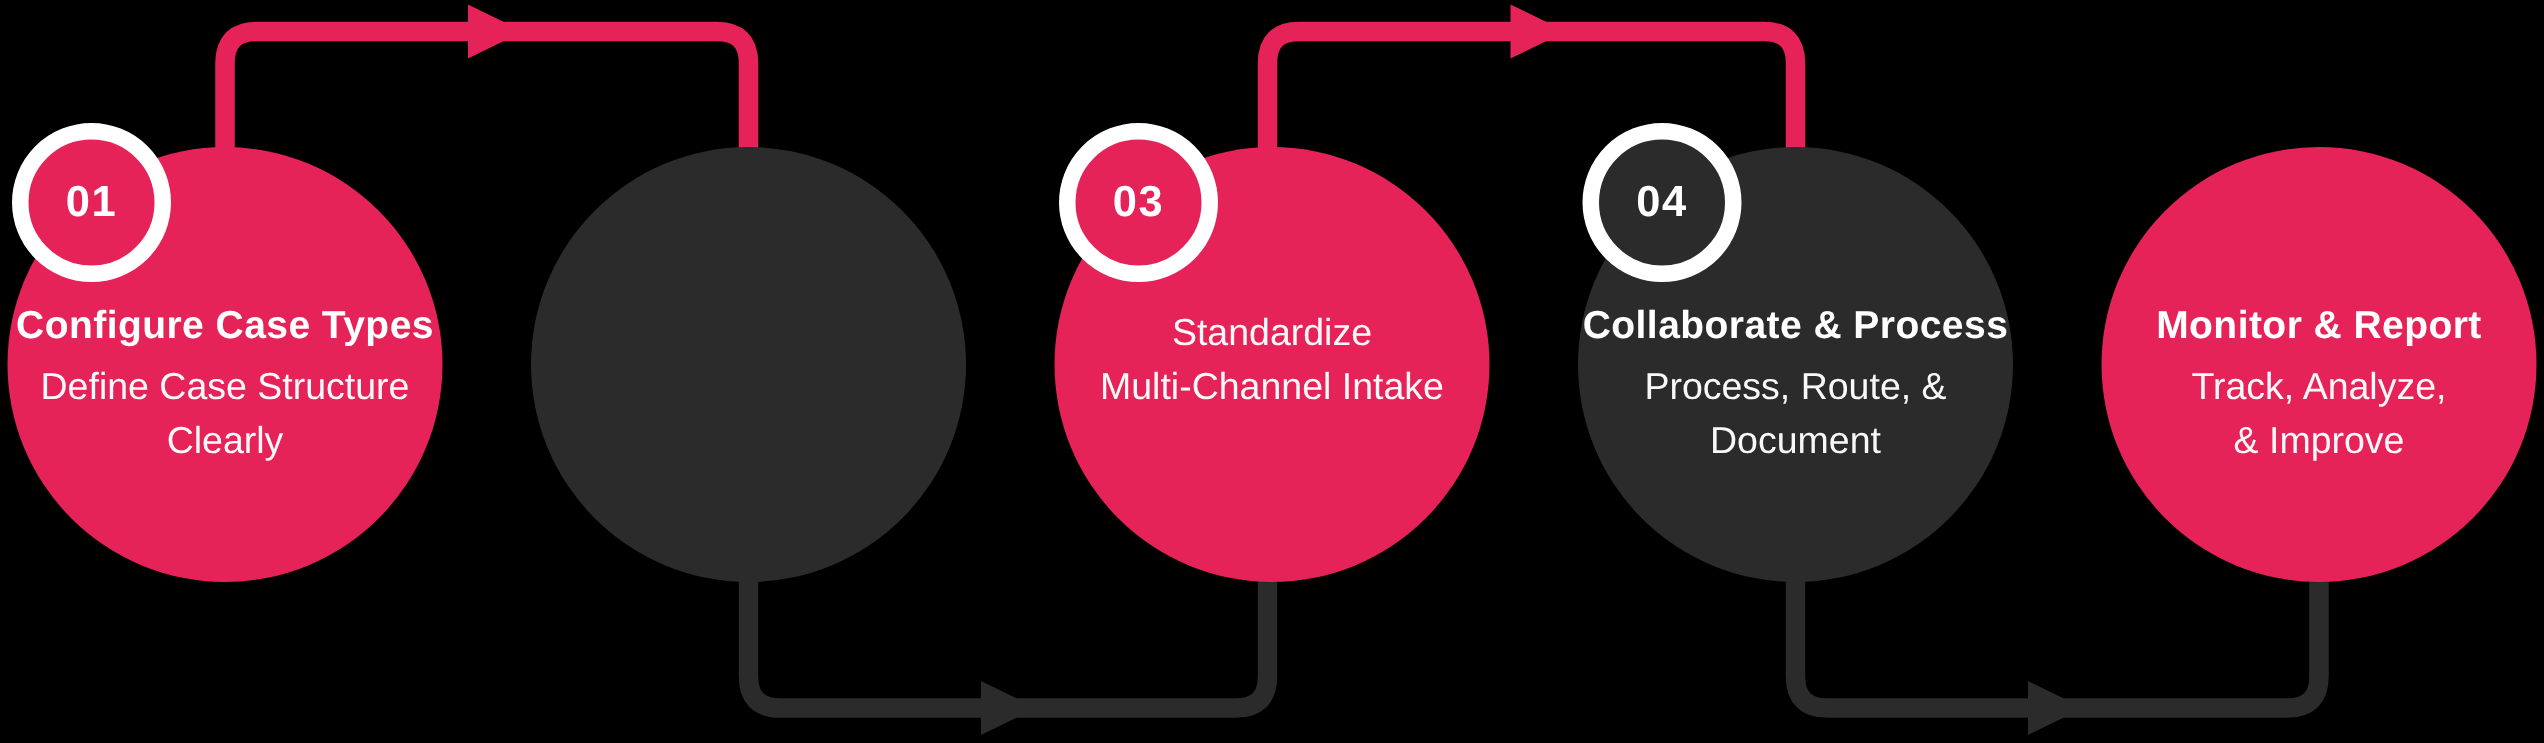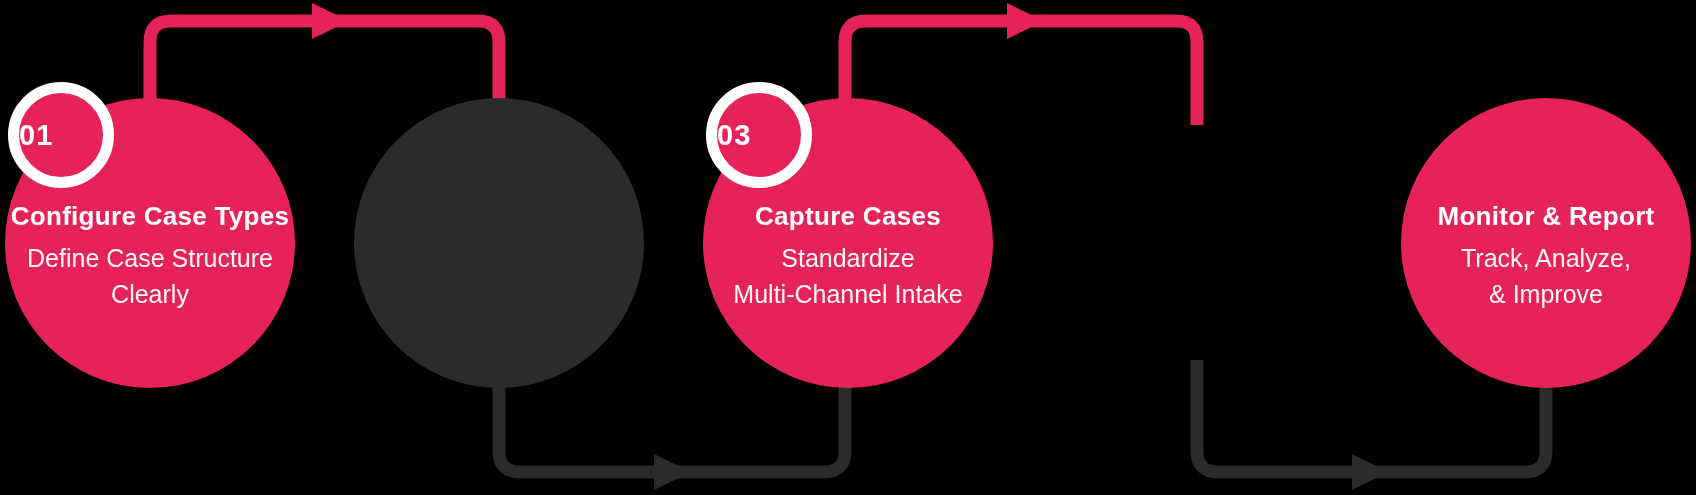--- a/index.html
+++ b/index.html
@@ -46,20 +46,21 @@
   .badge {
     position: absolute;
     left: 3px;
     top: -16px;
     width: 84px;
     height: 84px;
     border: 11px solid #fff;
     border-radius: 50%;
     display: flex;
     align-items: center;
+    justify-content: center;
     z-index: 3;
   }
   .step.pink .badge { background: var(--pink); }
   .step.dark .badge { background: var(--dark); }
   .badge span {
     color: #fff;
     font-size: 29px;
     font-weight: bold;
     letter-spacing: 1px;
   }
@@ -121,26 +122,35 @@
   </div>
 
   <div class="step dark" style="left:354px">
   </div>
 
   <div class="step pink" style="left:703px">
     <div class="badge">
       <span>03</span>
     </div>
     <div class="texts">
-      <div class="title">Capture Cases</div>
       <div class="subtitle">Standardize
 Multi-Channel Intake</div>
     </div>
   </div>
 
+  <div class="step dark" style="left:1052px">
+    <div class="badge">
+      <span>04</span>
+    </div>
+    <div class="texts">
+      <div class="title">Collaborate &amp; Process</div>
+      <div class="subtitle">Process, Route, &amp;
+Document</div>
+    </div>
+  </div>
 
   <div class="step pink" style="left:1401px">
     <div class="texts">
       <div class="title">Monitor &amp; Report</div>
       <div class="subtitle">Track, Analyze,
 &amp; Improve</div>
     </div>
   </div>
 
 </div>

